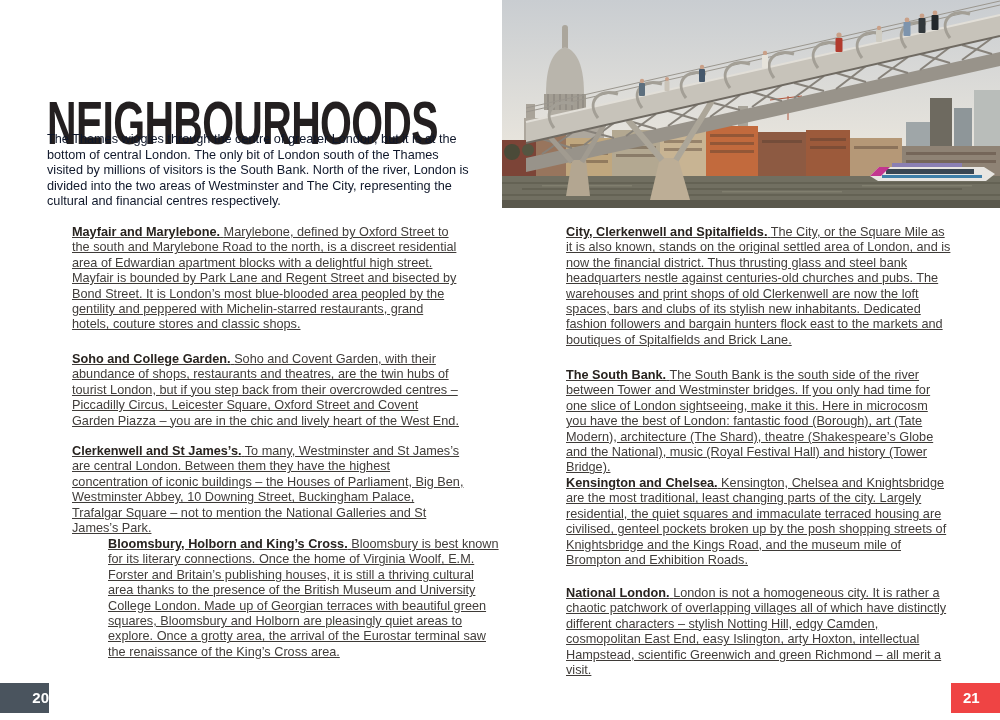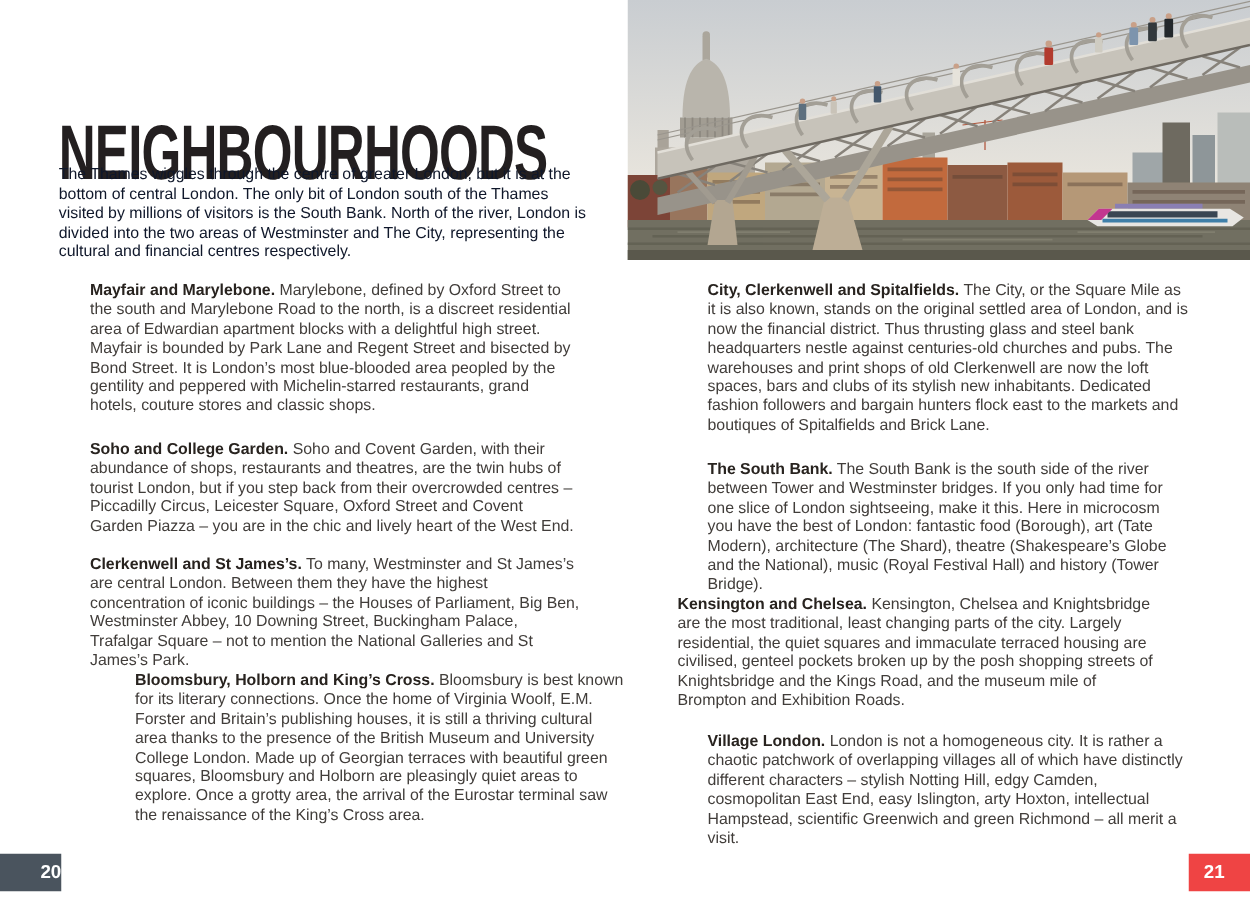--- a/index.html
+++ b/index.html
@@ -10,33 +10,33 @@
   .page-title{
     position:absolute;left:47px;top:50px;
     font-size:62px;font-weight:bold;line-height:1;color:#231f20;
     letter-spacing:-1px;white-space:nowrap;
     transform:scaleX(0.66);transform-origin:left top;
   }
   .intro{
     position:absolute;left:44px;top:129px;width:428px;
     font-size:12.7px;line-height:15.6px;color:#0f172a;margin:3px;
   }
-  .section{position:absolute;display:flex;align-items:flex-start;}
+  .section{position:absolute;display:flex;align-items:flex-start;text-decoration:underline;}
   .section .bar{flex:0 0 12px;width:12px;}
   .section .txt{margin:0 0 0 13px;font-size:12.7px;line-height:15.4px;color:#413d3a;}
   .section .txt b{color:#28231f;}
   .sl .txt{width:392px;}
   .sr .txt{width:385px;}
   .sl0{left:47px;top:225px;}
   .sl1{left:47px;top:352px;}
   .sl2{left:47px;top:444px;}
   .sl3{left:47px;top:537px;gap:36px;}
   .sr0{left:541px;top:225px;}
   .sr1{left:541px;top:368px;}
-  .sr2{left:517px;top:476px;}
+  .sr2{left:541px;top:476px;}
   .sr3{left:541px;top:586px;}
   .pageno{
     position:absolute;top:683px;height:30px;width:49px;box-sizing:border-box;
     color:#ffffff;font-weight:bold;font-size:15px;line-height:30px;
   }
   .pageno-left{left:0;text-align:right;}
   .pageno-right{left:951px;text-align:left;padding-left:12px;}
   .photo{position:absolute;left:502px;top:0;width:498px;height:208px;}
 </style>
 </head>
@@ -275,17 +275,17 @@
   <p class="txt"><b>The South Bank.</b> <span>The South Bank is the south side of the river between Tower and Westminster bridges. If you only had time for one slice of London sightseeing, make it this. Here in microcosm you have the best of London: fantastic food (Borough), art (Tate Modern), architecture (The Shard), theatre (Shakespeare’s Globe and the National), music (Royal Festival Hall) and history (Tower Bridge).</span></p>
 </div>
 
 <div class="section sr sr2">
   <div class="bar" style="background-color: rgb(236, 122, 88);"></div>
   <p class="txt"><b>Kensington and Chelsea.</b> <span>Kensington, Chelsea and Knightsbridge are the most traditional, least changing parts of the city. Largely residential, the quiet squares and immaculate terraced housing are civilised, genteel pockets broken up by the posh shopping streets of Knightsbridge and the Kings Road, and the museum mile of Brompton and Exhibition Roads.</span></p>
 </div>
 
 <div class="section sr sr3">
   <div class="bar" style="background-color: rgb(192, 127, 176);"></div>
-  <p class="txt"><b>Village London.</b> <span>London is not a homogeneous city. It is rather a chaotic patchwork of overlapping villages all of which have distinctly different characters – stylish Notting Hill, edgy Camden, cosmopolitan East End, easy Islington, arty Hoxton, intellectual Hampstead, scientific Greenwich and green Richmond – all merit a visit.</span></p>
+  <p class="txt"><b>National London.</b> <span>London is not a homogeneous city. It is rather a chaotic patchwork of overlapping villages all of which have distinctly different characters – stylish Notting Hill, edgy Camden, cosmopolitan East End, easy Islington, arty Hoxton, intellectual Hampstead, scientific Greenwich and green Richmond – all merit a visit.</span></p>
 </div>
 
 <div class="pageno pageno-left" style="background-color: rgb(74, 84, 94);">20</div>
 <div class="pageno pageno-right" style="background-color: #ef4444;">21</div>
 
 </body></html>

